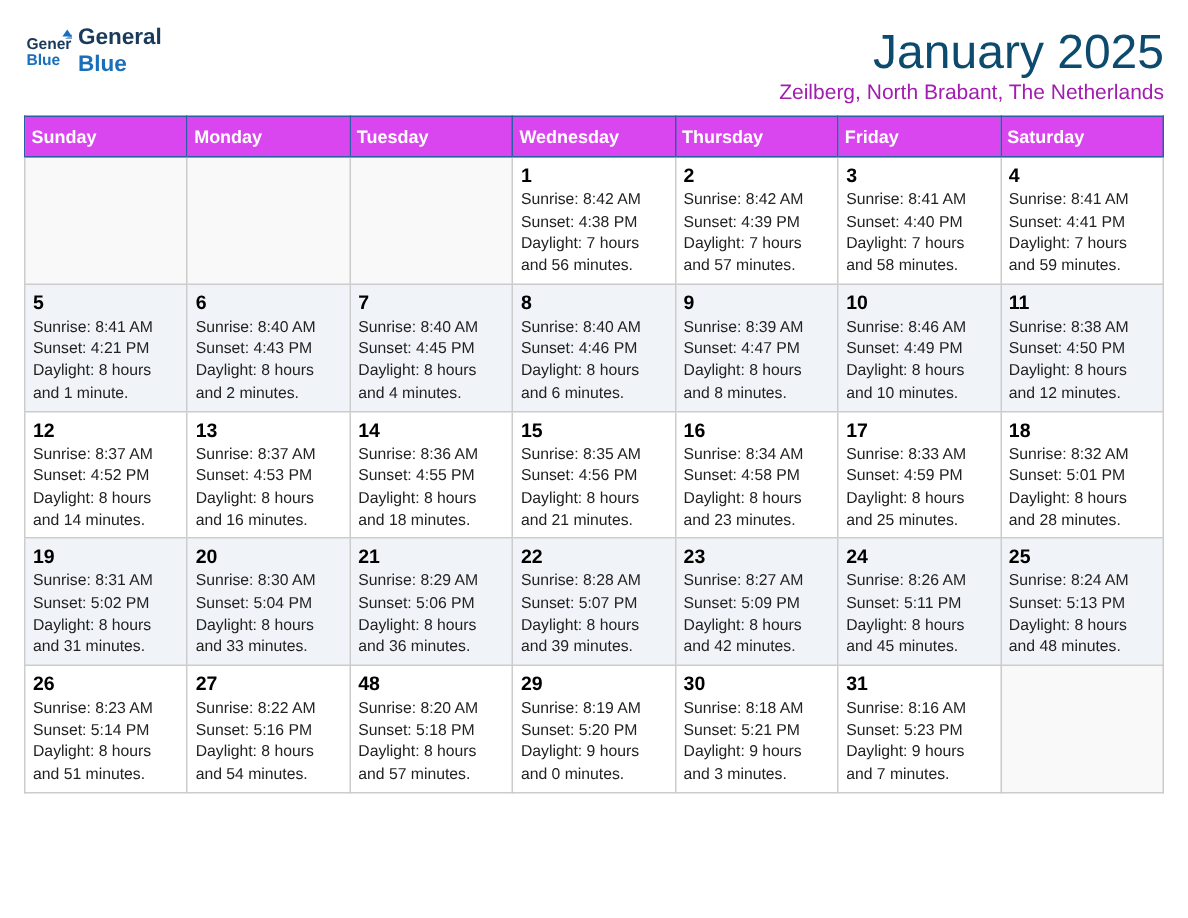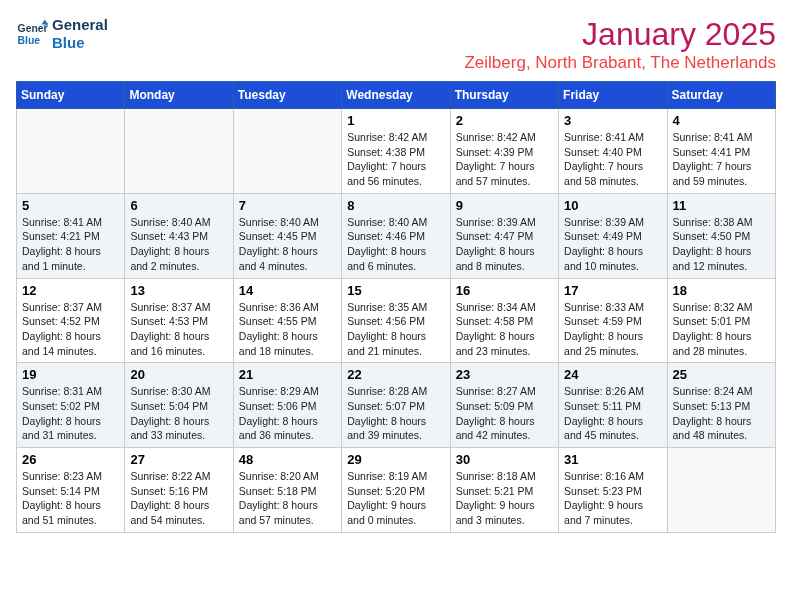--- a/index.html
+++ b/index.html
@@ -23,34 +23,34 @@
     }
     .logo-icon {
       width: 32px;
       height: 32px;
     }
     .title-area {
       text-align: right;
     }
     .calendar-title {
       font-size: 32px;
-      color: #be185d;
+      color: #0c4a6e;
       font-weight: normal;
     }
     .calendar-subtitle {
-      font-size: 17px;
-      color: #ef4444;
+      font-size: 14px;
+      color: #a21caf;
     }
     table {
       width: 100%;
       border-collapse: collapse;
       font-size: 11px;
     }
     thead th {
-      background-color: #1d4ed8;
+      background-color: #d946ef;
       color: #fff;
       padding: 6px 4px;
       text-align: left;
       font-size: 12px;
       font-weight: bold;
       border: 1px solid #2a5fa5;
     }
     tbody td {
       border: 1px solid #ccc;
       padding: 4px 5px;
@@ -167,21 +167,21 @@
 Daylight: 8 hours and 6 minutes.</div>
         </td>
         <td>
           <span class="day-number">9</span>
           <div class="day-info">Sunrise: 8:39 AM
 Sunset: 4:47 PM
 Daylight: 8 hours and 8 minutes.</div>
         </td>
         <td>
           <span class="day-number">10</span>
-          <div class="day-info">Sunrise: 8:39 AM
+          <div class="day-info">Sunrise: 8:46 AM
 Sunset: 4:49 PM
 Daylight: 8 hours and 10 minutes.</div>
         </td>
         <td>
           <span class="day-number">11</span>
           <div class="day-info">Sunrise: 8:38 AM
 Sunset: 4:50 PM
 Daylight: 8 hours and 12 minutes.</div>
         </td>
       </tr>

